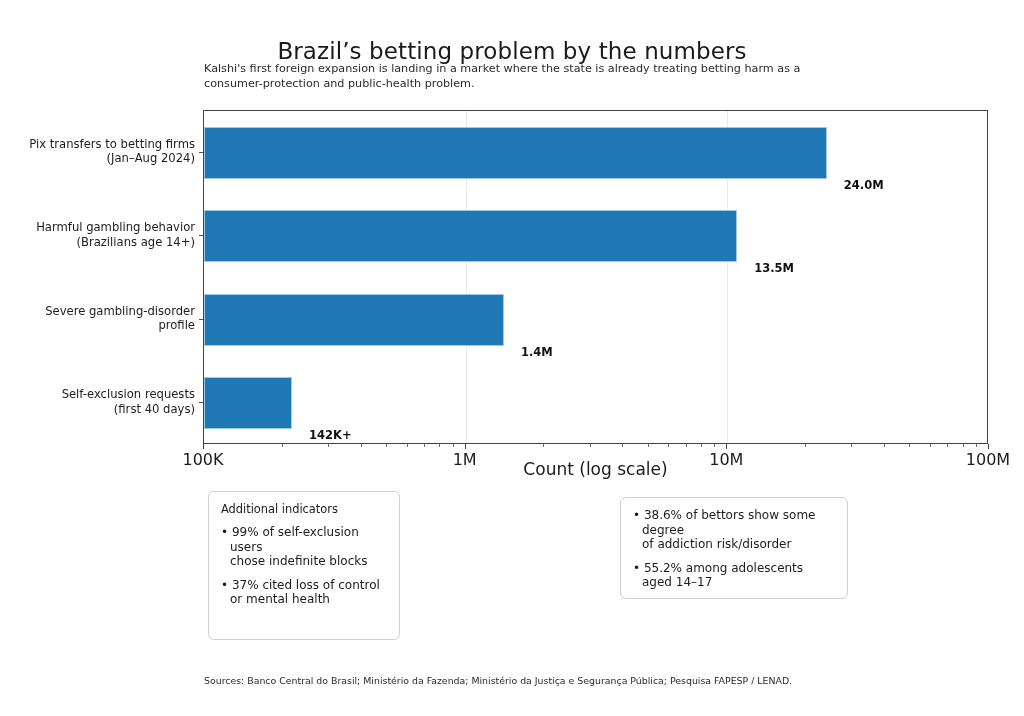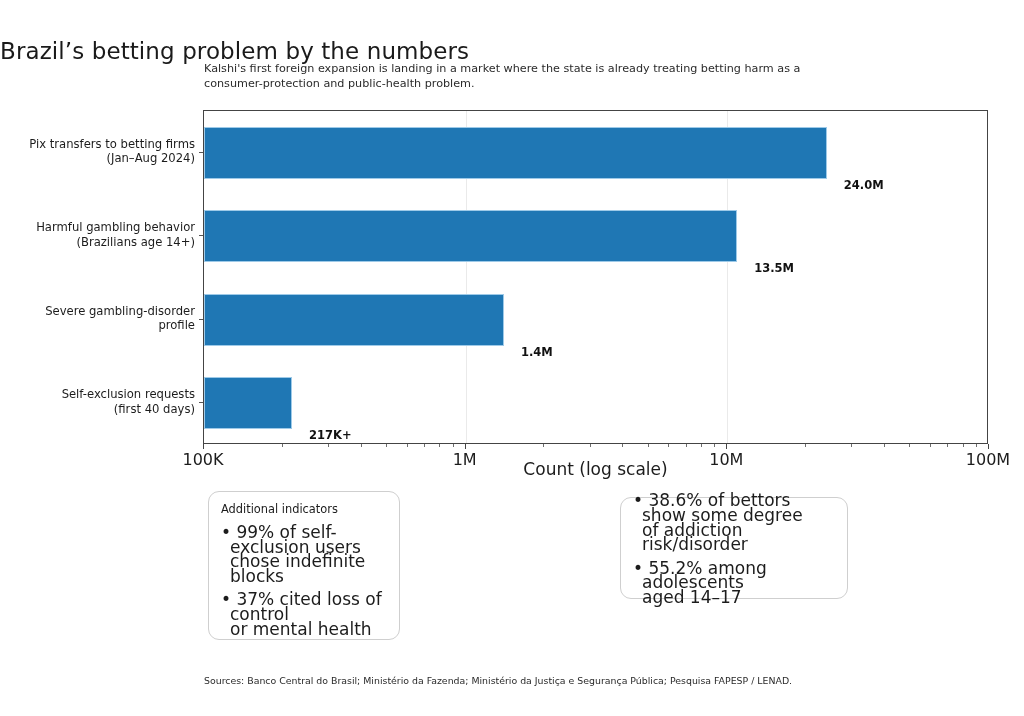--- a/index.html
+++ b/index.html
@@ -15,20 +15,21 @@
     color: #222222;
     overflow: hidden;
   }
 
   
   #chart-title {
     position: absolute;
     left: 0;
     top: 38px;
     width: 1024px;
+    text-align: center;
     font-size: 23px;
     color: #1a1a1a;
     letter-spacing: 0.1px;
   }
   #chart-subtitle {
     position: absolute;
     left: 204px;
     top: 62px;
     width: 620px;
     font-size: 11.2px;
@@ -136,31 +137,31 @@
     text-align: center;
     font-size: 17px;
     color: #1c1c1c;
   }
 
   
   .note-box {
     position: absolute;
     background: #ffffff;
     border: 1px solid #cfcfcf;
-    border-radius: 11px;
+    border-radius: 6px;
     box-sizing: border-box;
     padding: 10px 12px 8px 12px;
   }
   .note-title {
     font-size: 11.4px;
     color: #1c1c1c;
     margin-bottom: 9px;
   }
   .note-item {
-    font-size: 17px;
+    font-size: 12px;
     line-height: 14.6px;
     color: #1c1c1c;
     margin-bottom: 9px;
     padding-left: 9px;
     text-indent: -9px;
     white-space: pre-line;
   }
   .note-item:last-child { margin-bottom: 0; }
 
   #note-box-left  { left: 208px; top: 491px; width: 192px; height: 149px; }
@@ -201,21 +202,21 @@
 <div id="plot-area">
     <div class="gridline" style="left: 261.667px;"></div>
     <div class="gridline" style="left: 523.333px;"></div>
     <div class="bar" style="top: 15.865px; height: 51.77px; width: 622.822px; background: rgb(31, 119, 180);"></div>
     <div class="bar-value" style="left: 639.822px; top: 33.75px;">24.0M</div>
     <div class="bar" style="top: 99.365px; height: 51.77px; width: 533.127px; background: rgb(31, 119, 180);"></div>
     <div class="bar-value" style="left: 550.127px; top: 117.25px;">13.5M</div>
     <div class="bar" style="top: 182.865px; height: 51.77px; width: 299.904px; background: rgb(31, 119, 180);"></div>
     <div class="bar-value" style="left: 316.904px; top: 200.75px;">1.4M</div>
     <div class="bar" style="top: 266.365px; height: 51.77px; width: 88.0403px; background: rgb(31, 119, 180);"></div>
-    <div class="bar-value" style="left: 105.04px; top: 284.25px;">217K+</div>
+    <div class="bar-value" style="left: 105.04px; top: 284.25px;">142K+</div>
   </div>
 
 <div id="x-axis">
     <div class="xtick-major" style="left: 0px;"></div>
     <div class="xticklabel" style="left: 0px;">100K</div>
     <div class="xtick-major" style="left: 261.667px;"></div>
     <div class="xticklabel" style="left: 261.667px;">1M</div>
     <div class="xtick-major" style="left: 523.333px;"></div>
     <div class="xticklabel" style="left: 523.333px;">10M</div>
     <div class="xtick-major" style="left: 785px;"></div>

